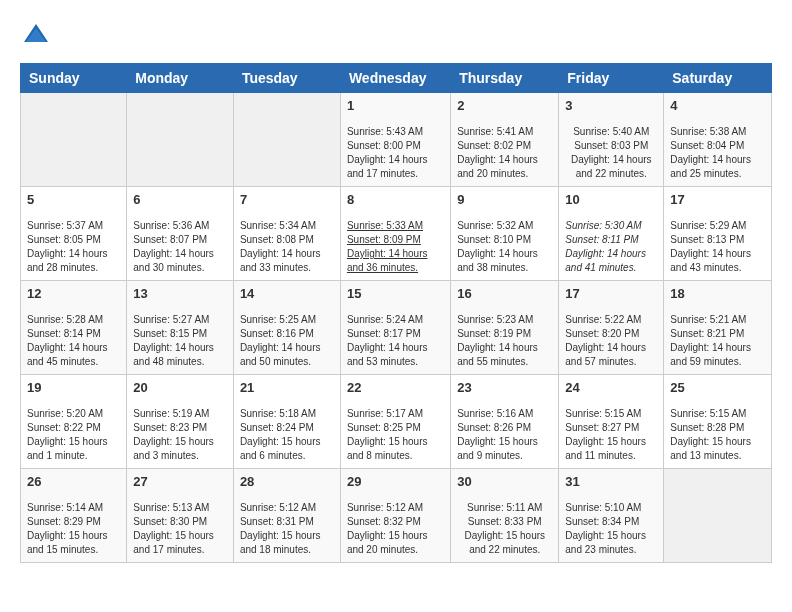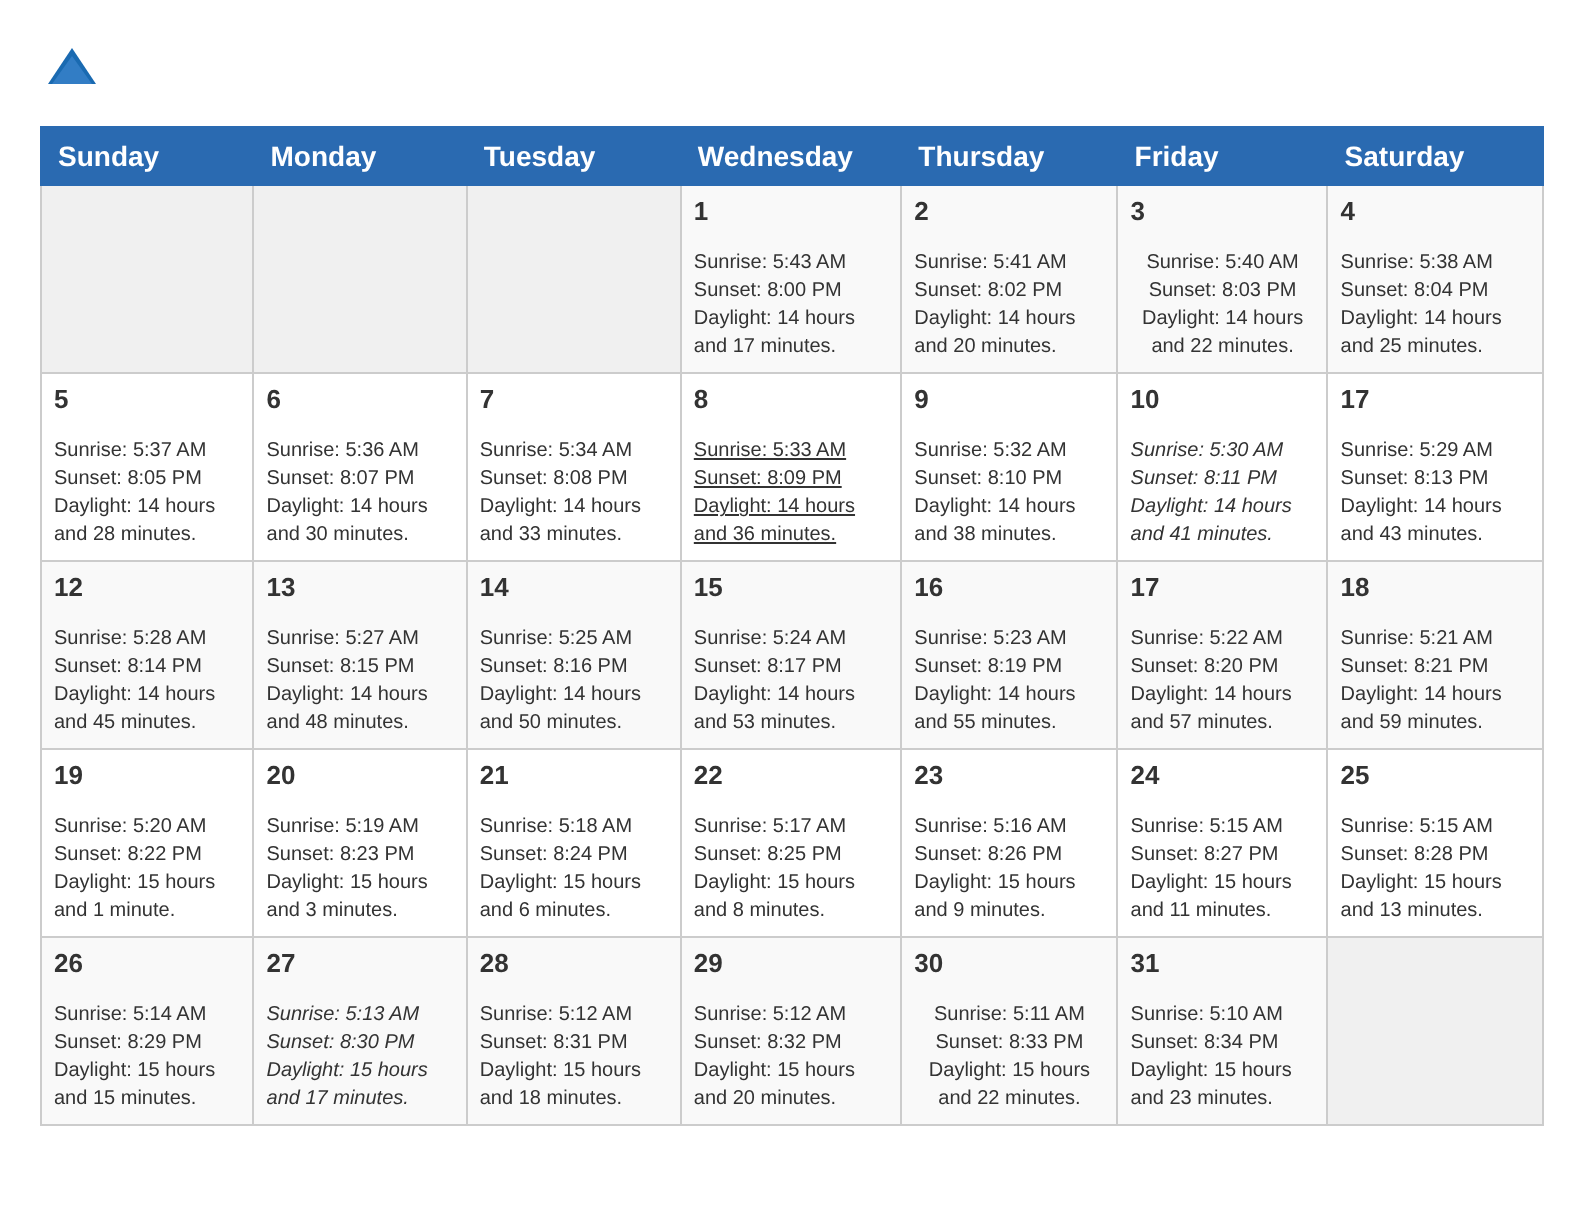--- a/index.html
+++ b/index.html
@@ -310,21 +310,21 @@
       <tr>
         <td>
           <div class="day-num">26</div>
           <div class="day-info" style="white-space: pre-line;">Sunrise: 5:14 AM
 Sunset: 8:29 PM
 Daylight: 15 hours
 and 15 minutes.</div>
         </td>
         <td>
           <div class="day-num">27</div>
-          <div class="day-info" style="white-space: pre-line; font-style: italic;">Sunrise: 5:13 AM
+          <div class="day-info" style="white-space: pre-line;">Sunrise: 5:13 AM
 Sunset: 8:30 PM
 Daylight: 15 hours
 and 17 minutes.</div>
         </td>
         <td>
           <div class="day-num">28</div>
           <div class="day-info" style="white-space: pre-line;">Sunrise: 5:12 AM
 Sunset: 8:31 PM
 Daylight: 15 hours
 and 18 minutes.</div>

